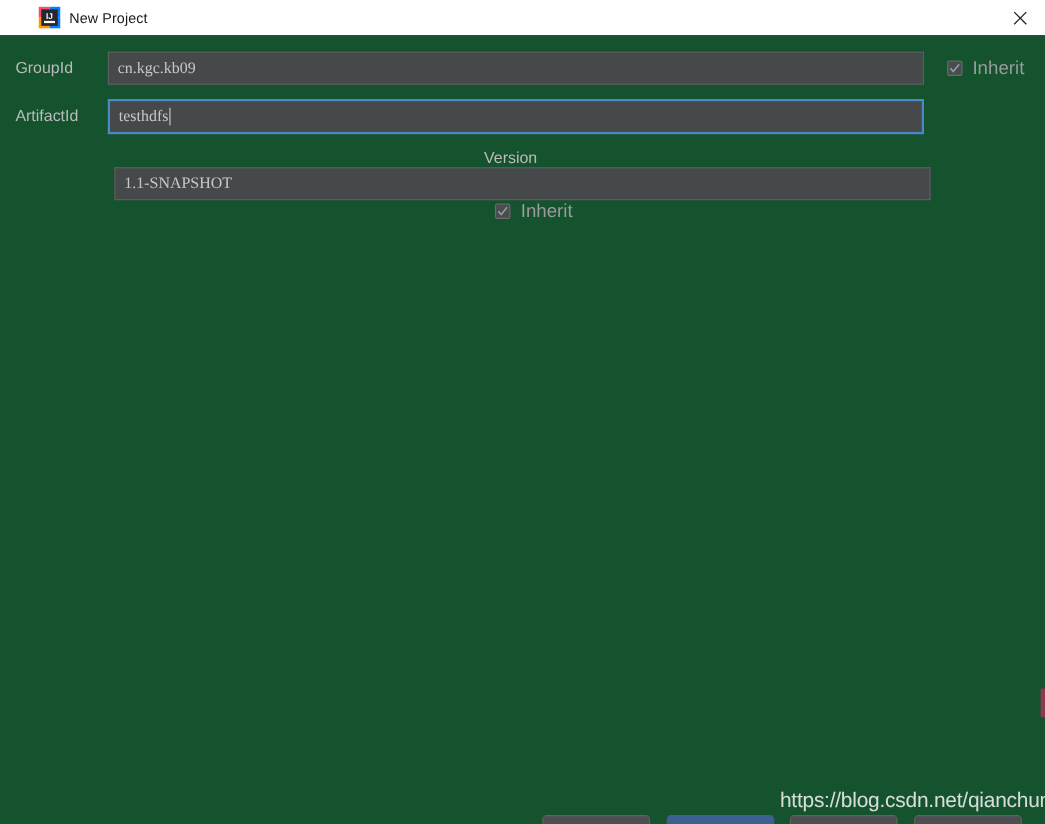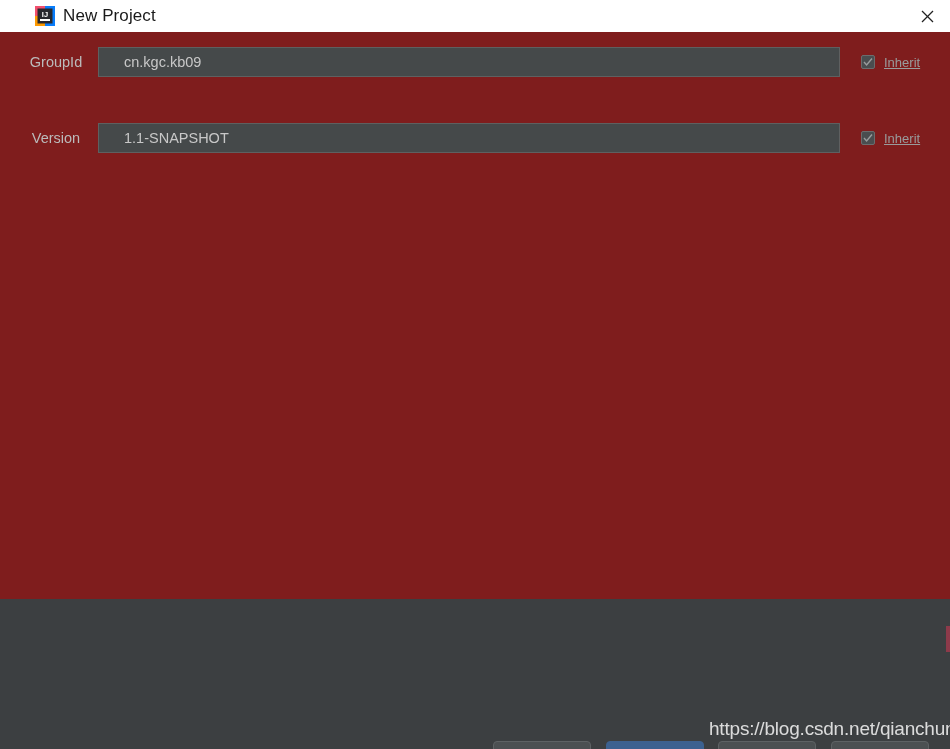--- a/index.html
+++ b/index.html
@@ -38,78 +38,77 @@
     width: 20px;
     height: 20px;
     margin-left: 8px;
     margin-right: 8px;
     position: relative;
     flex: 0 0 auto;
     padding-left: 27px;
   }
   .title-icon svg { display: block; }
   .title-text {
-    font-size: 17px;
+    font-size: 13px;
     color: #1a1a1a;
     letter-spacing: 0.1px;
     white-space: nowrap;
   }
   .titlebar-spacer { flex: 1 1 auto; }
   .close-btn {
     width: 46px;
     height: 32px;
     display: flex;
     align-items: center;
     justify-content: center;
     flex: 0 0 auto;
   }
   .close-btn svg { display: block; }
 
   
   .dialog-body {
     position: absolute;
     top: 32px; left: 0;
     width: 950px;
-    height: 567px;
-    background: #7f1d1d;
-    text-align: center;
+    height: 717px;
+    background: #14532d;
   }
 
   
   .form-row {
     position: absolute;
     left: 0;
     width: 950px;
     height: 32px;
     display: flex;
     align-items: center;
   }
   .row-group   { top: 14px; }
   .row-artifact{ top: 58px; }
-  .row-version { top: 90px; }
+  .row-version { top: 104px; flex-direction: column; }
 
   .field-label {
     width: 84px;
     margin-left: 14px;
     font-size: 14.5px;
     color: #bbbbbb;
     white-space: nowrap;
     flex: 0 0 auto;
   }
 
   .text-field {
     box-sizing: border-box;
     width: 742px;
     height: 30px;
     background: #45494a;
     border: 1px solid #5e6060;
     color: #c8c8c8;
     font-size: 14.5px;
-    font-family: Liberation Sans, sans-serif;
-    padding: 0 25px;
+    font-family: Liberation Serif, serif;
+    padding: 0 8px;
     display: flex;
     align-items: center;
     flex: 0 0 auto;
     position: relative;
   }
   .text-field.focused {
     border: 2px solid #4a88c7;
     background: #45494a;
     height: 32px;
   }
@@ -138,24 +137,23 @@
     border-radius: 2px;
     position: relative;
     flex: 0 0 auto;
   }
   .checkbox svg {
     position: absolute;
     top: 0; left: 0;
   }
   .inherit-label {
     margin-left: 9px;
-    font-size: 13px;
+    font-size: 17px;
     color: #999b9c;
     white-space: nowrap;
-    text-decoration: underline;
   }
 
   
   .button-bar {
     position: absolute;
     left: 0;
     top: 675px;
     width: 950px;
     height: 42px;
   }
@@ -245,20 +243,27 @@
       <div class="inherit-wrap">
         <div class="checkbox">
           <svg width="12" height="12" viewBox="0 0 12 12">
             <polyline points="2,6 4.6,9 10,2.5" fill="none" stroke="#9a9c9d" stroke-width="1.4"></polyline>
           </svg>
         </div>
         <div class="inherit-label">Inherit</div>
       </div>
     </div>
 
+    <div class="form-row row-artifact">
+      <div class="field-label">ArtifactId</div>
+      <div class="text-field focused">
+          <span>testhdfs</span>
+          <span class="caret"></span>
+        </div>
+    </div>
 
     <div class="form-row row-version">
       <div class="field-label">Version</div>
       <div class="text-field">1.1-SNAPSHOT</div>
       <div class="inherit-wrap">
         <div class="checkbox">
           <svg width="12" height="12" viewBox="0 0 12 12">
             <polyline points="2,6 4.6,9 10,2.5" fill="none" stroke="#9a9c9d" stroke-width="1.4"></polyline>
           </svg>
         </div>

